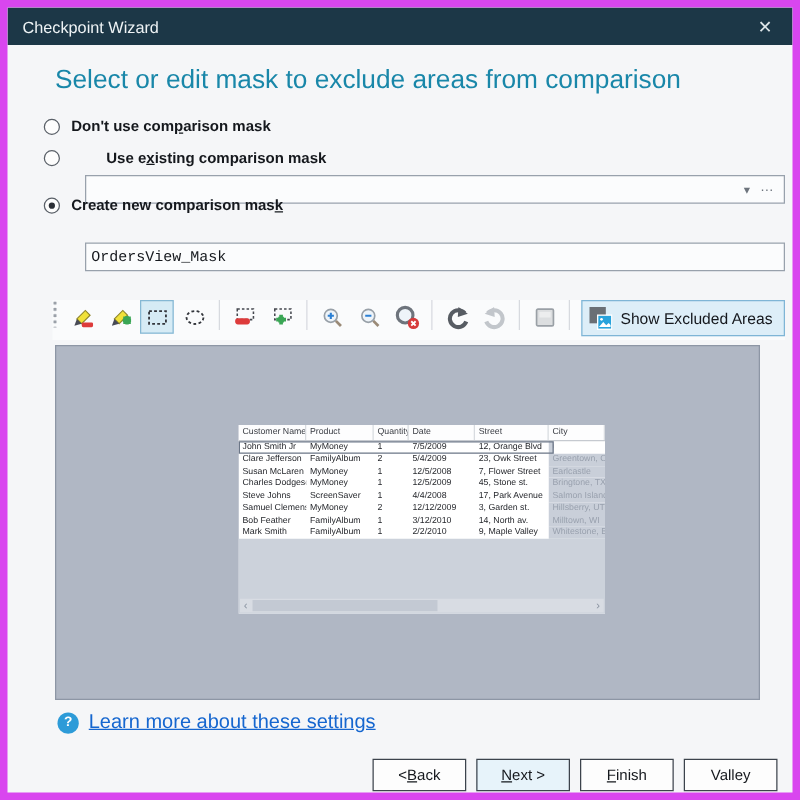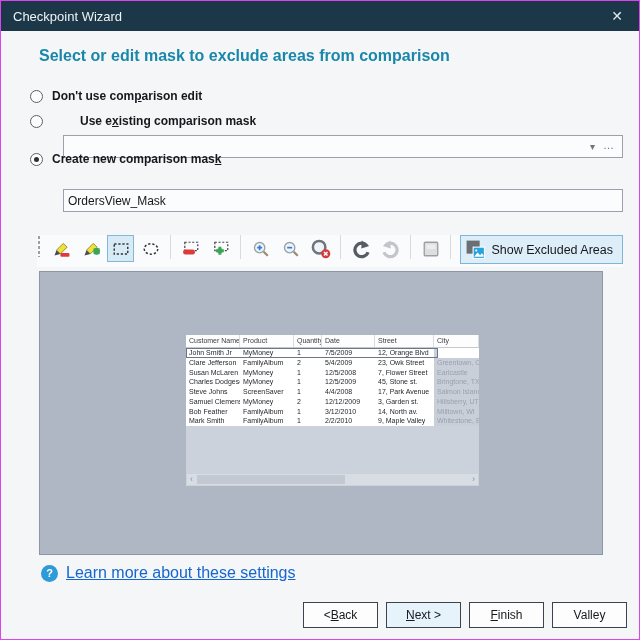--- a/index.html
+++ b/index.html
@@ -2,40 +2,40 @@
 <html><head>
 <meta charset="utf-8">
 <style>
   * { box-sizing: border-box; margin: 0; padding: 0; }
   html,body { width:640px; height:640px; }
   body { font-family: "Liberation Sans", sans-serif; }
 
   .window {
     position: relative; width: 640px; height: 640px;
     background: #f5f6f8;
-    border: 1px solid #d946ef;
+    border: 6px solid #d946ef;
     overflow: hidden;
   }
 
   
   .titlebar {
     position: absolute; top:0; left:0; right:0; height:30px;
     background:#1c3747; display:flex; align-items:center;
     color:#eef3f5; font-size:13px; padding-left:12px;
   }
   .close-btn {
     position:absolute; right:0; top:0; width:44px; height:30px;
     display:flex; align-items:center; justify-content:center;
     color:#dfe7ea; font-size:14px; cursor:default;
   }
 
   
   .heading {
     position:absolute; left:38px; top:46px;
-    font-size:16px; color:#1987a9; font-weight:700;
+    font-size:21px; color:#1987a9; font-weight:400;
   }
 
   
   .radio-row { position:absolute; left:29px; display:flex; align-items:center; }
   .radio-circle {
     width:13px; height:13px; border-radius:50%;
     border:1px solid #5a6068; background:#fdfdfd;
     margin-right:9px; position:relative; flex:none;
   }
   .radio-circle.checked::after {
@@ -133,40 +133,40 @@
 
   <div class="titlebar">
     <span>Checkpoint Wizard</span>
     <span class="close-btn">✕</span>
   </div>
 
   <div class="heading">Select or edit mask to exclude areas from comparison</div>
 
   <div class="radio-row" style="top:88px;">
     <span class="radio-circle"></span>
-    <span class="radio-label"><span>Don't use com</span><span class="mnemonic">p</span><span>arison edit</span></span>
+    <span class="radio-label"><span>Don't use com</span><span class="mnemonic">p</span><span>arison mask</span></span>
   </div>
 
   <div class="radio-row" style="top:113px;gap:28px;">
     <span class="radio-circle"></span>
     <span class="radio-label"><span>Use e</span><span class="mnemonic">x</span><span>isting comparison mask</span></span>
   </div>
 
   <div class="combo" style="top:134px;">
     <span style="margin-right:auto;"></span>
     <span class="arrow">▾</span>
     <span class="more">…</span>
   </div>
 
   <div class="radio-row" style="top:151px;">
     <span class="radio-circle checked"></span>
     <span class="radio-label"><span>Create new comparison mas</span><span class="mnemonic">k</span><span></span></span>
   </div>
 
-  <input class="text-input" style="top: 188px;" value="OrdersView_Mask">
+  <input class="text-input" style="top: 188px; font-family: Liberation Mono, monospace;" value="OrdersView_Mask">
 
   <div class="toolbar">
     <span class="grip"></span>
 
     <span class="tbtn">
       <svg width="18" height="18" viewBox="0 0 16 16">
         <polygon points="4,9 10,3 13.4,6.4 7.4,12.4" fill="#f0e13a" stroke="#8e8529" stroke-width="0.8"></polygon>
         <polygon points="4,9 7.4,12.4 2.2,13.8" fill="#474a55"></polygon>
         <rect x="7.5" y="11.5" width="8" height="3.4" rx="1" fill="#dd3b3b"></rect>
       </svg>

